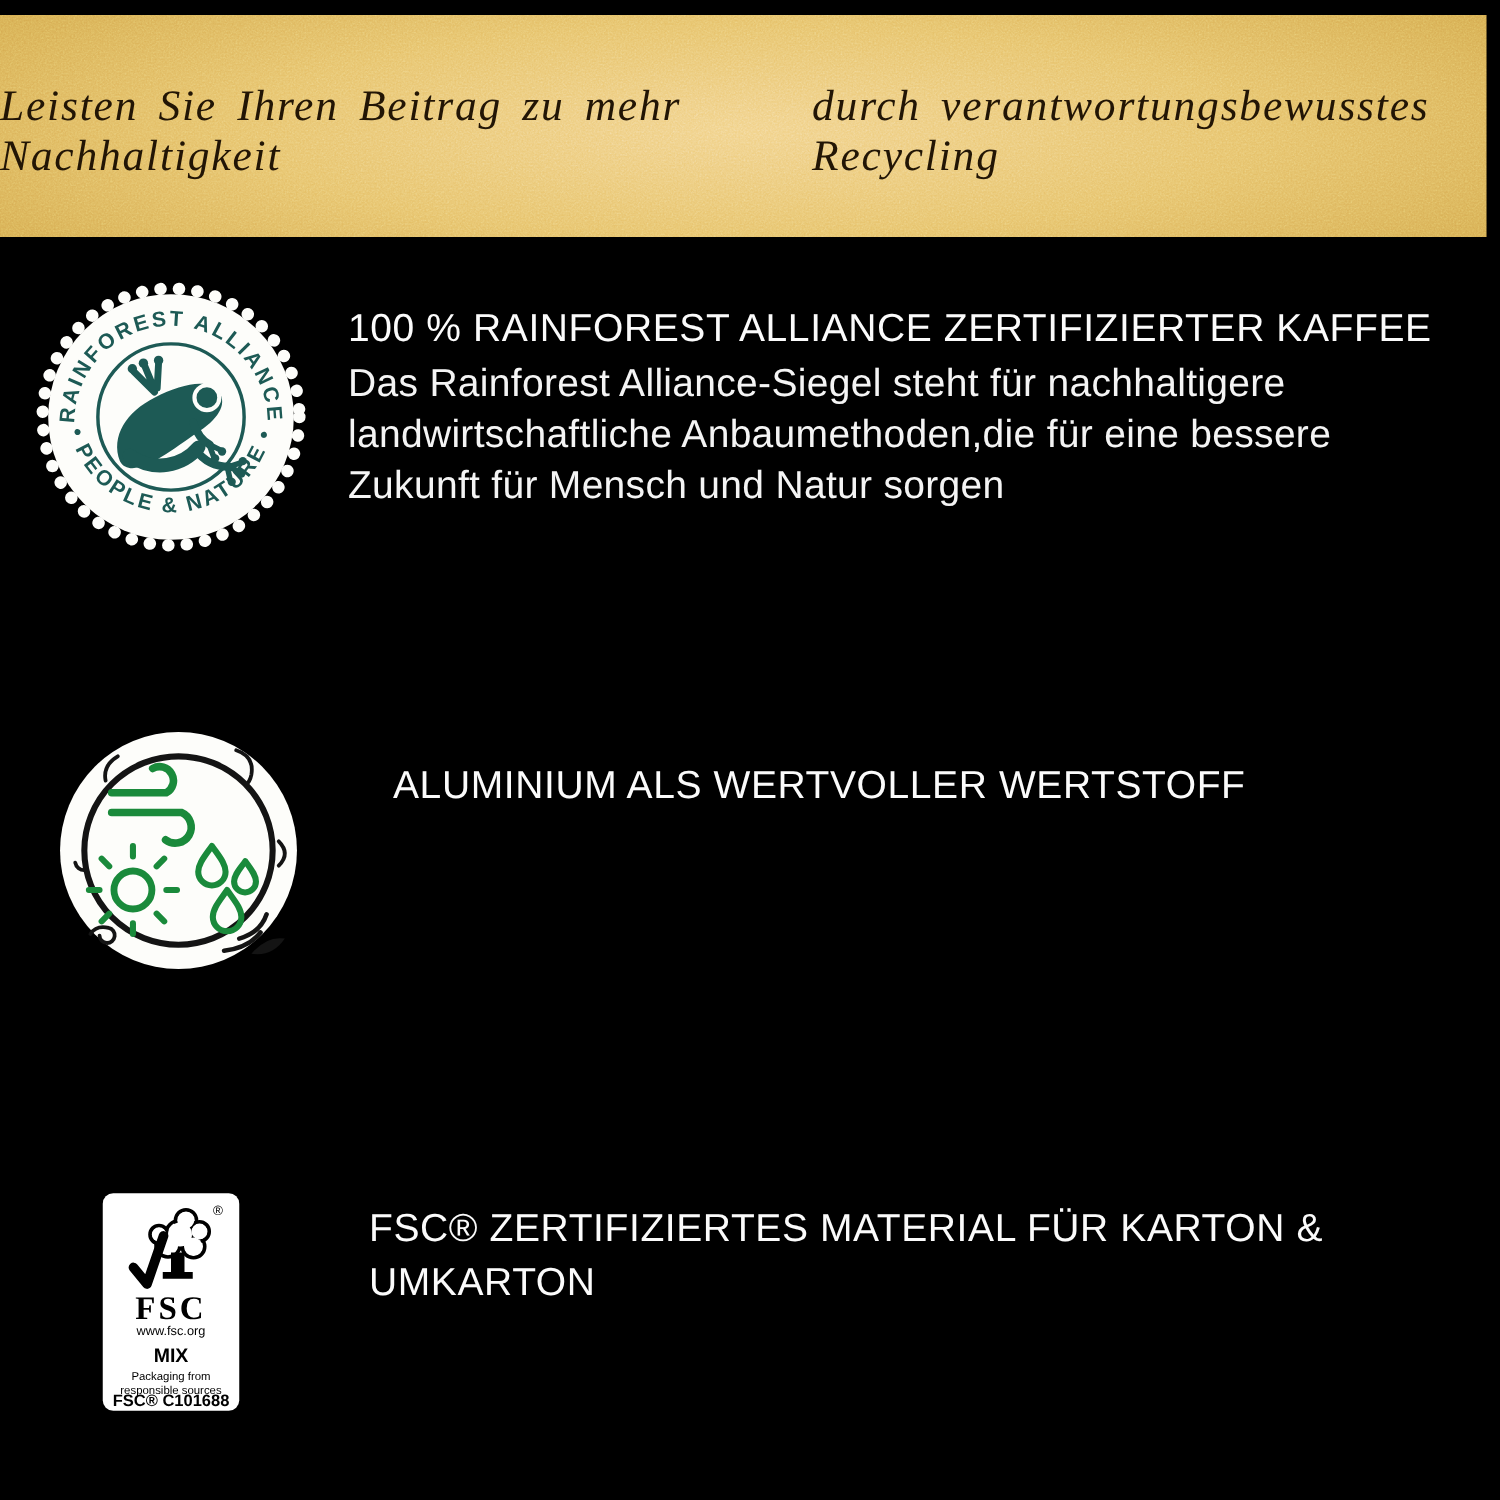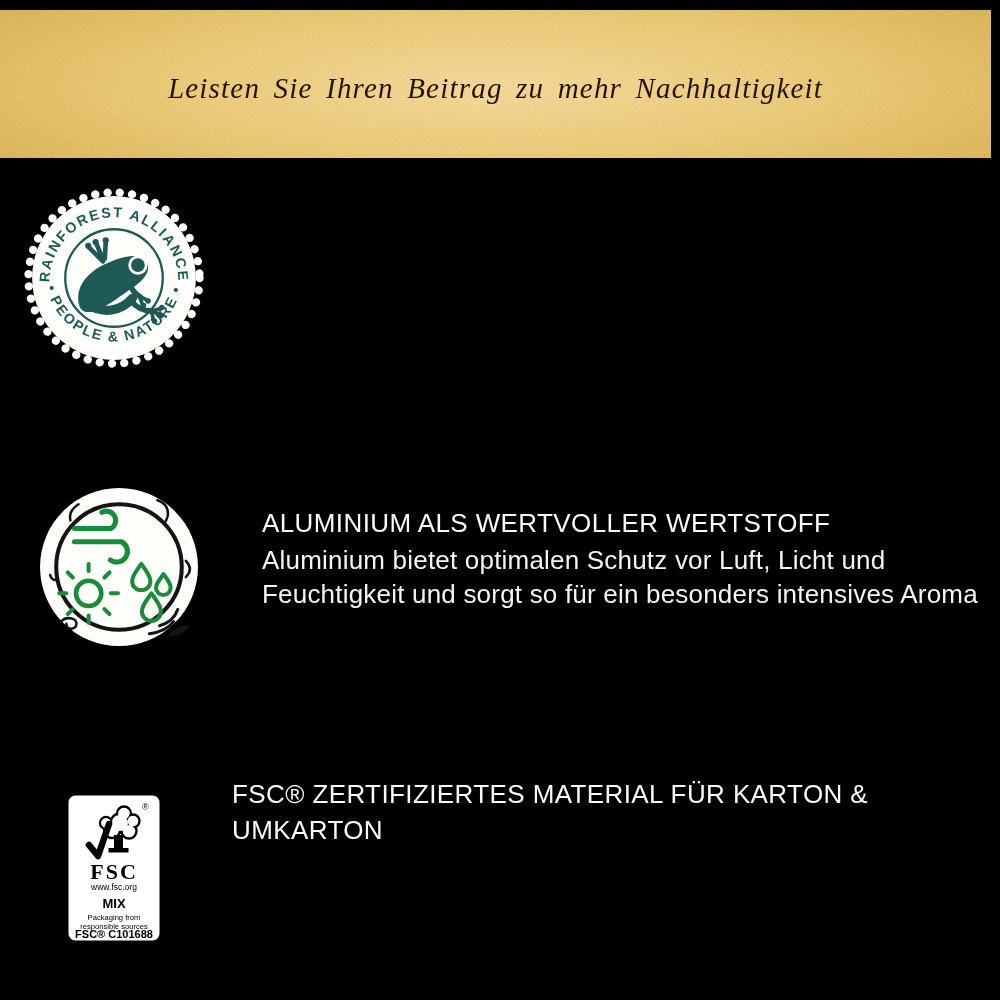--- a/index.html
+++ b/index.html
@@ -12,38 +12,39 @@
   .grain{position:absolute;inset:0;width:100%;height:100%;mix-blend-mode:overlay;opacity:.55;pointer-events:none;}
   .gold-text{position:absolute;inset:0;display:flex;flex-direction:row;justify-content:center;
     align-items:center;gap:6px;padding-top:8px;
     font-family:"Liberation Serif",serif;font-style:italic;font-weight:500;
     font-size:29px;letter-spacing:1.2px;word-spacing:5px;color:#221505;}
   
   .icon-abs{position:absolute;}
   .txt{position:absolute;left:232px;width:732px;color:#fbfbfb;}
   .sec-title{font-size:26px;font-weight:500;letter-spacing:.4px;line-height:36px;}
   .sec-body{font-size:26px;font-weight:400;letter-spacing:.2px;line-height:34px;margin-top:2px;color:#f4f4f4;}
-  .t1{top:200px;} .t2{top:505px;margin-left:30px;} .t3{top:776px;}
+  .t1{top:200px;} .t2{top:505px;margin-left:30px;} .t3{top:800px;margin-left:14px;}
   text{user-select:none;}
 </style>
 </head>
 <body>
 
 <div class="stage">
 
   <div class="gold-band">
     <svg class="grain">
       <filter id="noise">
           <feTurbulence type="fractalNoise" baseFrequency="0.85" numOctaves="2" stitchTiles="stitch"></feTurbulence>
           <feColorMatrix type="saturate" values="0"></feColorMatrix>
         </filter>
       <rect width="100%" height="100%" filter="url(#noise)"></rect>
     </svg>
     <div class="gold-text">
       <div>Leisten Sie Ihren Beitrag zu mehr Nachhaltigkeit</div>
+      <div>durch verantwortungsbewusstes Recycling</div>
     </div>
   </div>
 
   <div>
     <svg class="icon-abs" style="left:22px;top:186px" width="184" height="184" viewBox="0 0 200 200">
       <circle cx="100" cy="100" r="93" fill="none" stroke="#fdfdfa" stroke-width="9" stroke-dasharray="0.1 13.35" stroke-linecap="round"></circle>
       <circle cx="100" cy="100" r="89" fill="#fdfdfa"></circle>
       <defs>
         <path id="arcTop" d="M 30,104 A 70,70 0 0 1 170,104"></path>
         <path id="arcBot" d="M 25,94 A 75,75 0 0 0 175,94"></path>
@@ -68,20 +69,22 @@
           <circle cx="80" cy="61" r="3.4" fill="#1d5a55"></circle>
           <circle cx="91" cy="59" r="3.4" fill="#1d5a55"></circle>
         <path d="M 116,104 q 4,12 12,16" fill="none" stroke="#1d5a55" stroke-width="6" stroke-linecap="round"></path>
         <path d="M 128,120 l 8,4 M 128,121 l 3,8" stroke="#1d5a55" stroke-width="4" stroke-linecap="round"></path>
         <circle cx="137" cy="125" r="3" fill="#1d5a55"></circle>
           <circle cx="132" cy="130" r="3" fill="#1d5a55"></circle>
         <circle cx="126" cy="86" r="9" fill="#1d5a55" stroke="#fdfdfa" stroke-width="3"></circle>
       </g>
     </svg>
     <div class="txt t1">
+      <div class="sec-title">100 % RAINFOREST ALLIANCE ZERTIFIZIERTER KAFFEE</div>
+      <div class="sec-body">Das Rainforest Alliance-Siegel steht für nachhaltigere landwirtschaftliche Anbaumethoden,die für eine bessere Zukunft für Mensch und Natur sorgen</div>
     </div>
   </div>
 
   <div>
     <svg class="icon-abs" style="left:38px;top:486px" width="162" height="162" viewBox="0 0 160 160">
       <circle cx="80" cy="80" r="78" fill="#fdfdfa"></circle>
       <g stroke="#141414" fill="none" stroke-linecap="round">
         <path d="M 118,14 q 12,4 10,16 q -2,10 -13,9" stroke-width="2.5"></path>
         <path d="M 146,74 q 8,8 0,16" stroke-width="2.5"></path>
         <path d="M 40,18 q -10,6 -8,16" stroke-width="2.5"></path>
@@ -100,21 +103,20 @@
         <path d="M 50,84 v-7 M 50,128 v7 M 28,106 h-7 M 72,106 h7 M 34.4,90.4 l-5,-5 M 65.6,121.6 l5,5 M 34.4,121.6 l-5,5 M 65.6,90.4 l5,-5" stroke-width="4"></path>
       </g>
       <g stroke="#1a8a3b" fill="none" stroke-linejoin="round">
         <path d="M 102,77 C 106.5,83.5 111,88.5 111,94 a 9,9 0 1 1 -18,0 C 93,88.5 97.5,83.5 102,77 Z" stroke-width="4"></path>
         <path d="M 124,87 C 127.5,92 131,96 131,100.4 a 7.2,7.2 0 1 1 -14.4,0 C 116.6,96 120.5,92 124,87 Z" stroke-width="4"></path>
         <path d="M 112,106 C 116.7,112.8 121.4,118 121.4,123.8 a 9.4,9.4 0 1 1 -18.8,0 C 102.6,118 107.3,112.8 112,106 Z" stroke-width="4"></path>
       </g>
     </svg>
     <div class="txt t2">
       <div class="sec-title">ALUMINIUM ALS WERTVOLLER WERTSTOFF</div>
-      <div class="sec-body">Aluminium bietet optimalen Schutz vor Luft, Licht und Feuchtigkeit und sorgt so für ein besonders intensives Aroma</div>
     </div>
   </div>
 
   <div>
     <svg class="icon-abs" style="left:68px;top:795px" width="92" height="146" viewBox="0 0 92 146">
       <rect x="0.5" y="0.5" width="91" height="145" rx="7" fill="#ffffff"></rect>
       <g>
         <g stroke="#000" stroke-width="2.4" fill="#fff">
           <circle cx="52" cy="28" r="9.5"></circle>
             <circle cx="61" cy="36" r="7.5"></circle>

